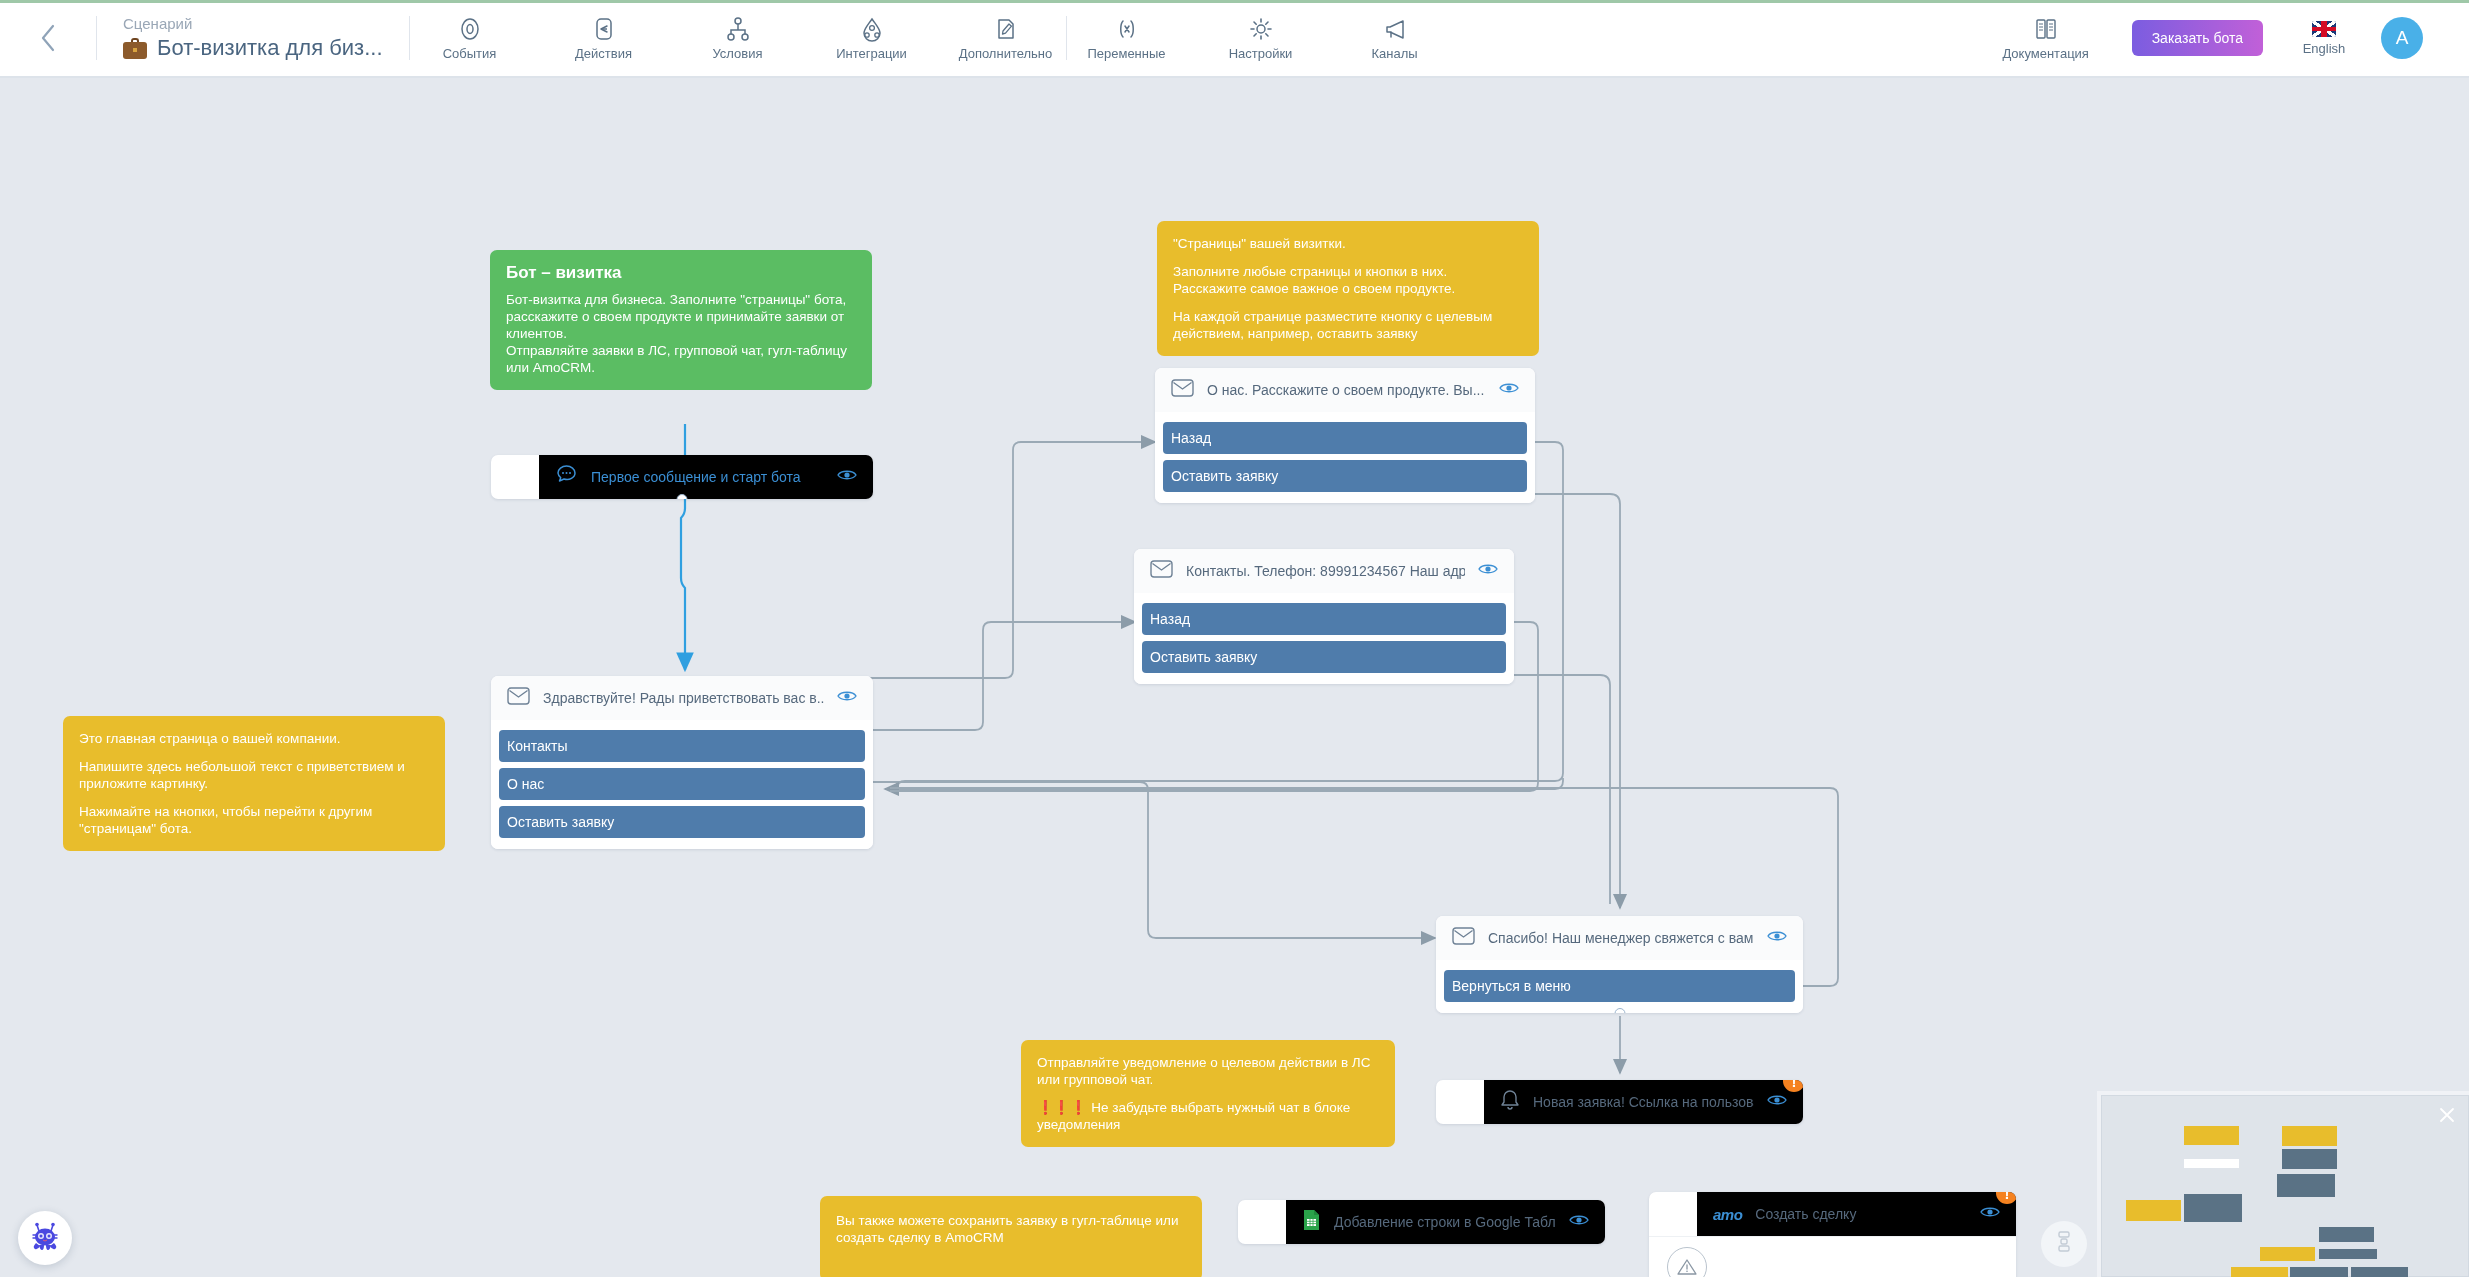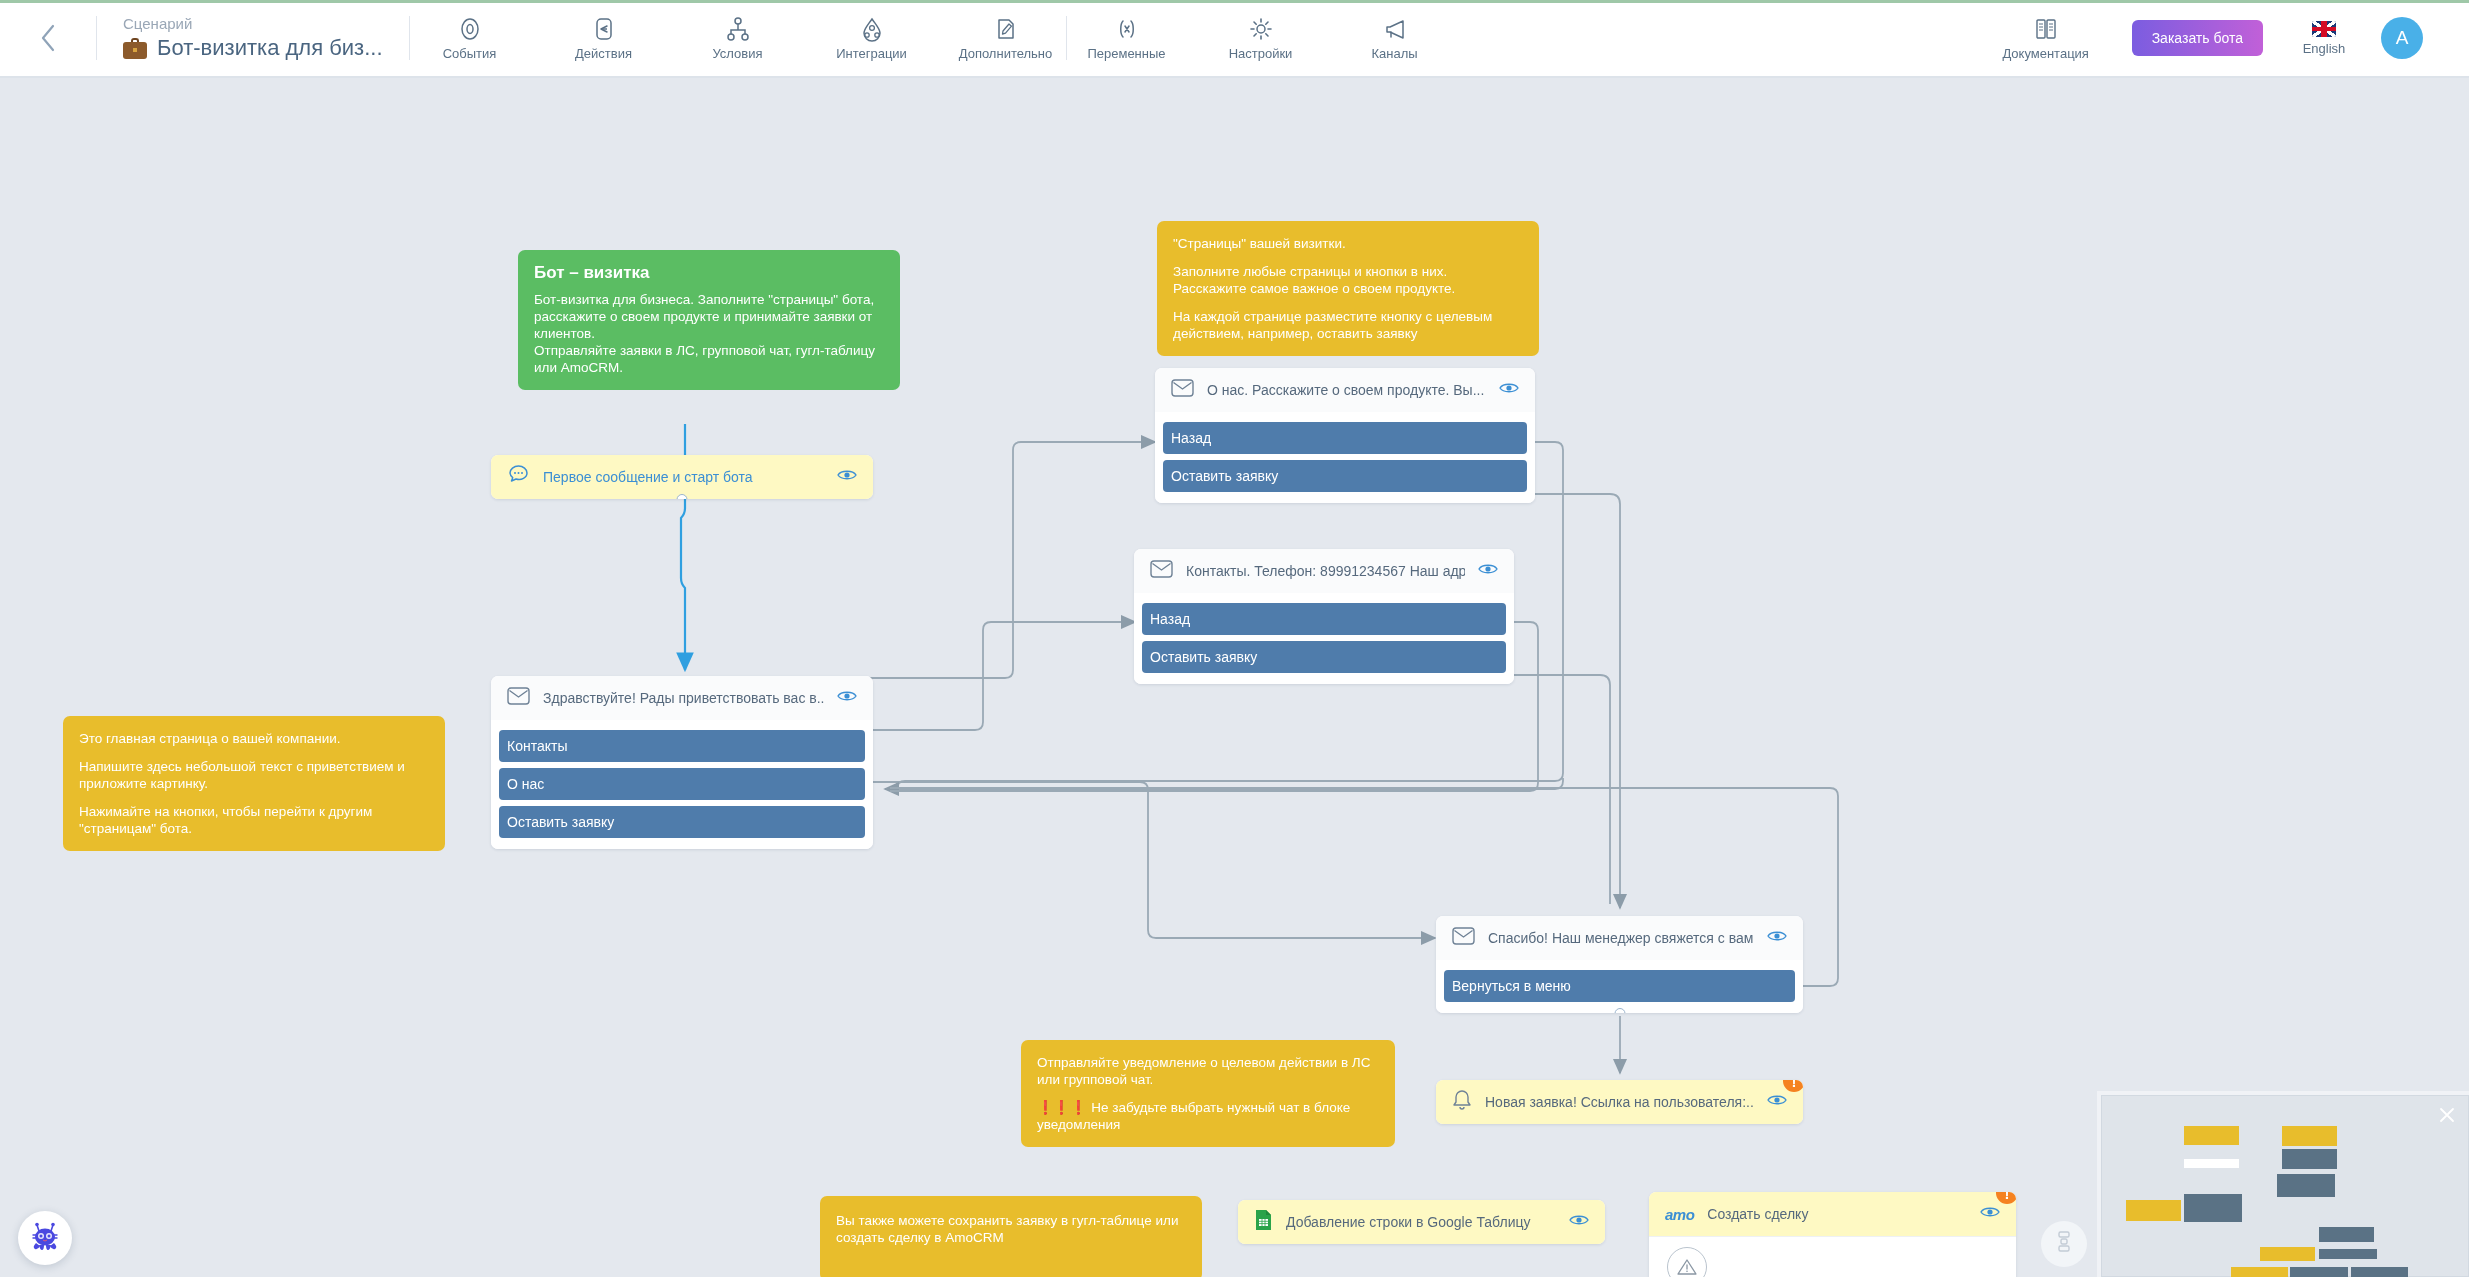--- a/index.html
+++ b/index.html
@@ -112,21 +112,21 @@
     border-radius:7px;
     box-shadow: 0 1px 3px rgba(40,60,90,0.13);
     overflow:hidden;
   }
   .node-head {
     display:flex; align-items:center; gap:13px;
     padding: 0 16px; height: 44px;
     background:#fafbfc;
     cursor:pointer;
   }
-  .node-head.plain { background:#fef9c3; }
+  .node-head.plain { background:#000000;margin-left:48px; }
   .node-title {
     flex:1; font-size:14px; color:#56697d; white-space:nowrap; overflow:hidden;
   }
   .node-title.blue { color:#3b8fd4; }
   .eye { flex:none; cursor:pointer; }
   .node-body { padding: 7px 8px 8px 8px; background:#fff; }
   .btn-row { padding: 3px 0; }
   .nbtn {
     height: 32px; border-radius:4px; background:#4f7cab;
     color:#fff; font-size:14px; display:flex; align-items:center;
@@ -359,21 +359,21 @@
 
     <path d="M1514,544 H1530 Q1538,544 1538,552 L1538,705 Q1538,713 1530,713 L890,713" fill="none" stroke="#9aa9b5" stroke-width="1.8"></path>
 
     <path d="M1514,597 H1600 Q1610,597 1610,607 L1610,826" fill="none" stroke="#9aa9b5" stroke-width="1.8"></path>
 
     <path d="M1802,908 H1830 Q1838,908 1838,900 L1838,718 Q1838,710 1830,710 L890,710" fill="none" stroke="#9aa9b5" stroke-width="1.8"></path>
 
     <path d="M1620,938 V995" fill="none" stroke="#9aa9b5" stroke-width="1.8" marker-end="url(#ah)"></path>
   </svg>
 
-  <div class="note green" style="left:490px; top:172px; width:382px;margin-left:28px;">
+  <div class="note green" style="left:490px; top:172px; width:382px;">
     <h3>Бот – визитка</h3>
     <p style="white-space:pre-line;">Бот-визитка для бизнеса. Заполните "страницы" бота, расскажите о своем продукте и принимайте заявки от клиентов.
 Отправляйте заявки в ЛС, групповой чат, гугл-таблицу или AmoCRM.</p>
   </div>
 
   <div class="note yellow" style="left:1157px; top:143px; width:382px;">
     <p>"Страницы" вашей визитки.</p>
     <p>Заполните любые страницы и кнопки в них. Расскажите самое важное о своем продукте.</p>
     <p>На каждой странице разместите кнопку с целевым действием, например, оставить заявку</p>
   </div>

